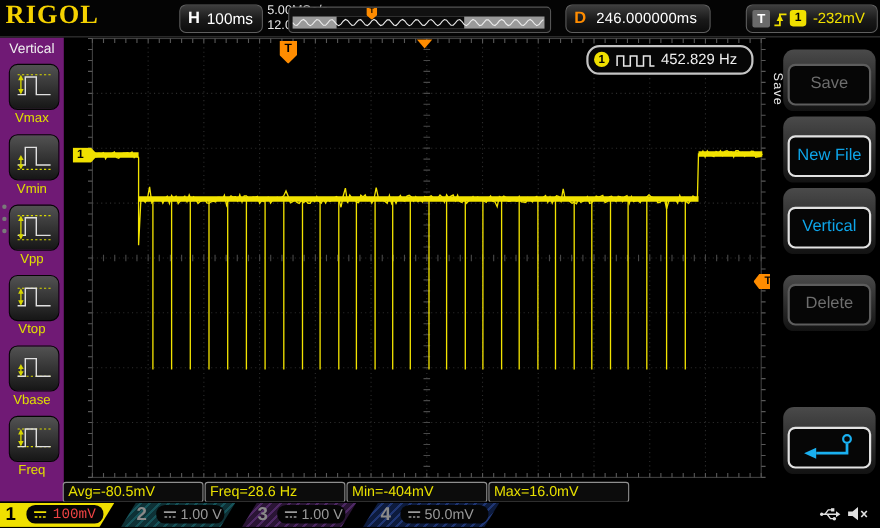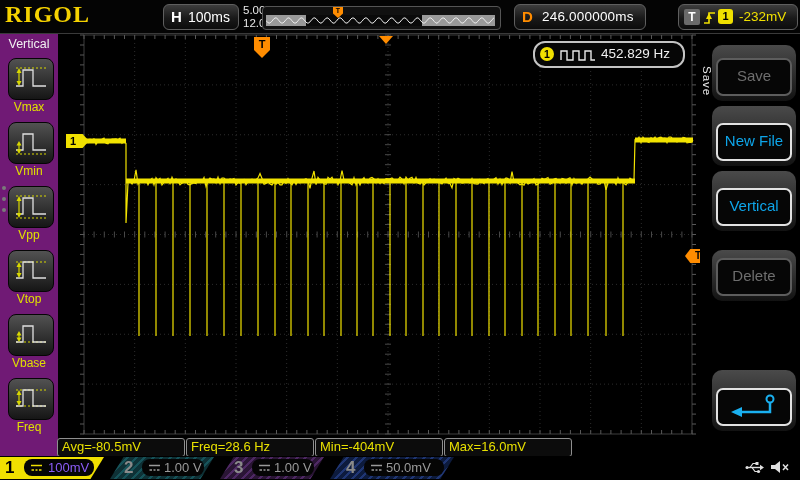--- a/index.html
+++ b/index.html
@@ -70,21 +70,21 @@
   .chscale{position:absolute;top:1px;font-size:13px;line-height:15px;}
   .chicon{position:absolute;left:6px;top:4px;}
   .ch1{left:0;width:104px;background:#f0e000;clip-path:polygon(0 0,100% 0,87% 100%,0 100%);}
   .ch2{left:110px;width:104px;background:#0e3136 repeating-linear-gradient(135deg,rgba(40,160,170,.30) 0 2px,transparent 2px 6px);clip-path:polygon(13% 0,100% 0,87% 100%,0 100%);}
   .ch3{left:220px;width:104px;background:#2a1535 repeating-linear-gradient(135deg,rgba(170,90,220,.28) 0 2px,transparent 2px 6px);clip-path:polygon(13% 0,100% 0,87% 100%,0 100%);}
   .ch4{left:330px;width:124px;background:#0d1b3d repeating-linear-gradient(135deg,rgba(70,110,230,.32) 0 2px,transparent 2px 6px);clip-path:polygon(11% 0,100% 0,89% 100%,0 100%);}
   .inactive .chnum{color:#8a8a8a;}
   .inactive .chscale{color:#9a9a9a;}
   .inactive .chicon{color:#9a9a9a;}
   .ch1 .chnum{color:#000;left:5px;}
-  .ch1 .chscale{color:#8b5cf6;}
+  .ch1 .chscale{color:#ef4444;font-family:Liberation Mono, monospace;}
   .ch1 .chicon{color:#f0e000;}
 
   
   #menu{position:absolute;left:700px;top:34px;width:100px;height:446px;background:#000;z-index:5;}
   .savetab{left:-3px;top:22px;width:16px;height:50px;color:#e8e8e8;font-size:11.5px;
            writing-mode:vertical-rl;text-align:center;letter-spacing:1px;}
   .mk{left:12px;width:84px;background:linear-gradient(180deg,#4a4a4a,#121212);border-radius:10px;}
   .mkf{position:absolute;left:4px;right:4px;bottom:5px;height:34px;background:#060606;border:2px solid #e2e2e2;border-radius:7px;
        color:#0ea5e9;font-size:15px;text-align:center;line-height:32px;white-space:nowrap;}
   .mkf.disabled{border-color:#5d5d5d;color:#6e6e6e;}

